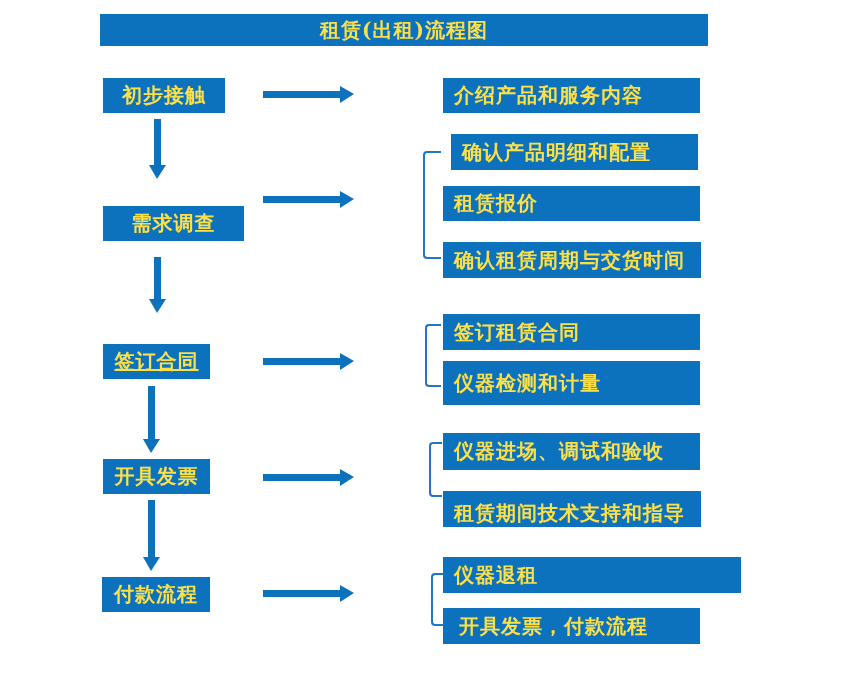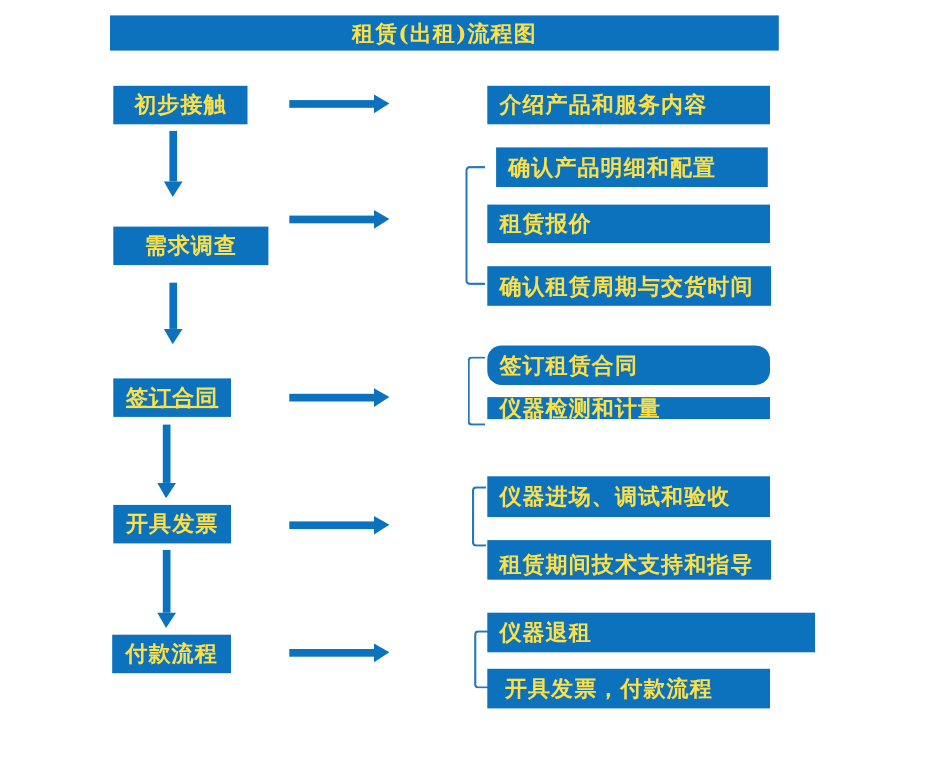--- a/index.html
+++ b/index.html
@@ -128,24 +128,24 @@
   <div class="blue-box right-detail" style="left:451px; top:134px; width:247px; height:36px;align-items:center;">
     <span>确认产品明细和配置</span>
   </div>
   <div class="blue-box right-detail" style="left:443px; top:186px; width:257px; height:35px;">
     <span>租赁报价</span>
   </div>
   <div class="blue-box right-detail" style="left:443px; top:242px; width:258px; height:36px;">
     <span>确认租赁周期与交货时间</span>
   </div>
 
-  <div class="blue-box right-detail" style="left:443px; top:314px; width:257px; height:36px;border-radius:13px;">
+  <div class="blue-box right-detail" style="left:443px; top:314px; width:257px; height:36px;">
     <span>签订租赁合同</span>
   </div>
-  <div class="blue-box right-detail" style="left:443px; top:361px; width:257px; height:20px;text-align:center;">
+  <div class="blue-box right-detail" style="left:443px; top:361px; width:257px; height:44px;text-align:center;">
     <span>仪器检测和计量</span>
   </div>
 
   <div class="blue-box right-detail" style="left:443px; top:423px; width:257px; height:37px;margin-top:10px;">
     <span>仪器进场、调试和验收</span>
   </div>
   <div class="blue-box right-detail" style="left:443px; top:491px; width:258px; height:36px;align-items:flex-end;">
     <span>租赁期间技术支持和指导</span>
   </div>
 

